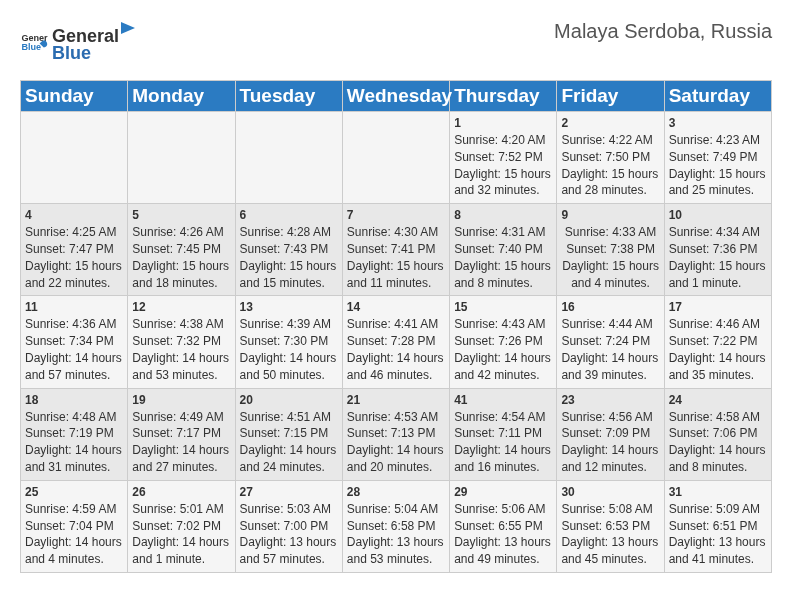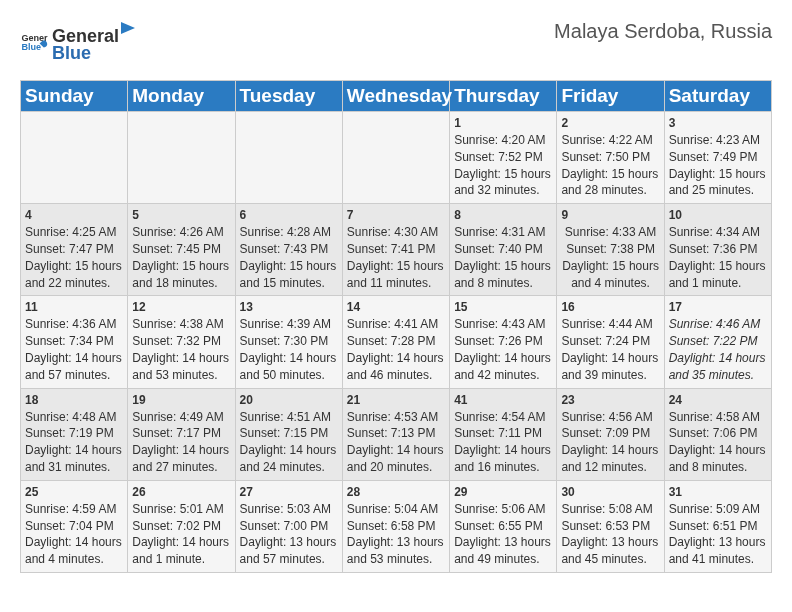--- a/index.html
+++ b/index.html
@@ -243,21 +243,21 @@
         </td>
         <td>
           <span class="day-number">16</span>
           <div class="day-info" style="white-space: pre-line;">Sunrise: 4:44 AM
 Sunset: 7:24 PM
 Daylight: 14 hours
 and 39 minutes.</div>
         </td>
         <td>
           <span class="day-number">17</span>
-          <div class="day-info" style="white-space: pre-line; font-style: italic;">Sunrise: 4:46 AM
+          <div class="day-info" style="white-space: pre-line;">Sunrise: 4:46 AM
 Sunset: 7:22 PM
 Daylight: 14 hours
 and 35 minutes.</div>
         </td>
       </tr>
       <tr>
         <td>
           <span class="day-number">18</span>
           <div class="day-info" style="white-space: pre-line;">Sunrise: 4:48 AM
 Sunset: 7:19 PM

